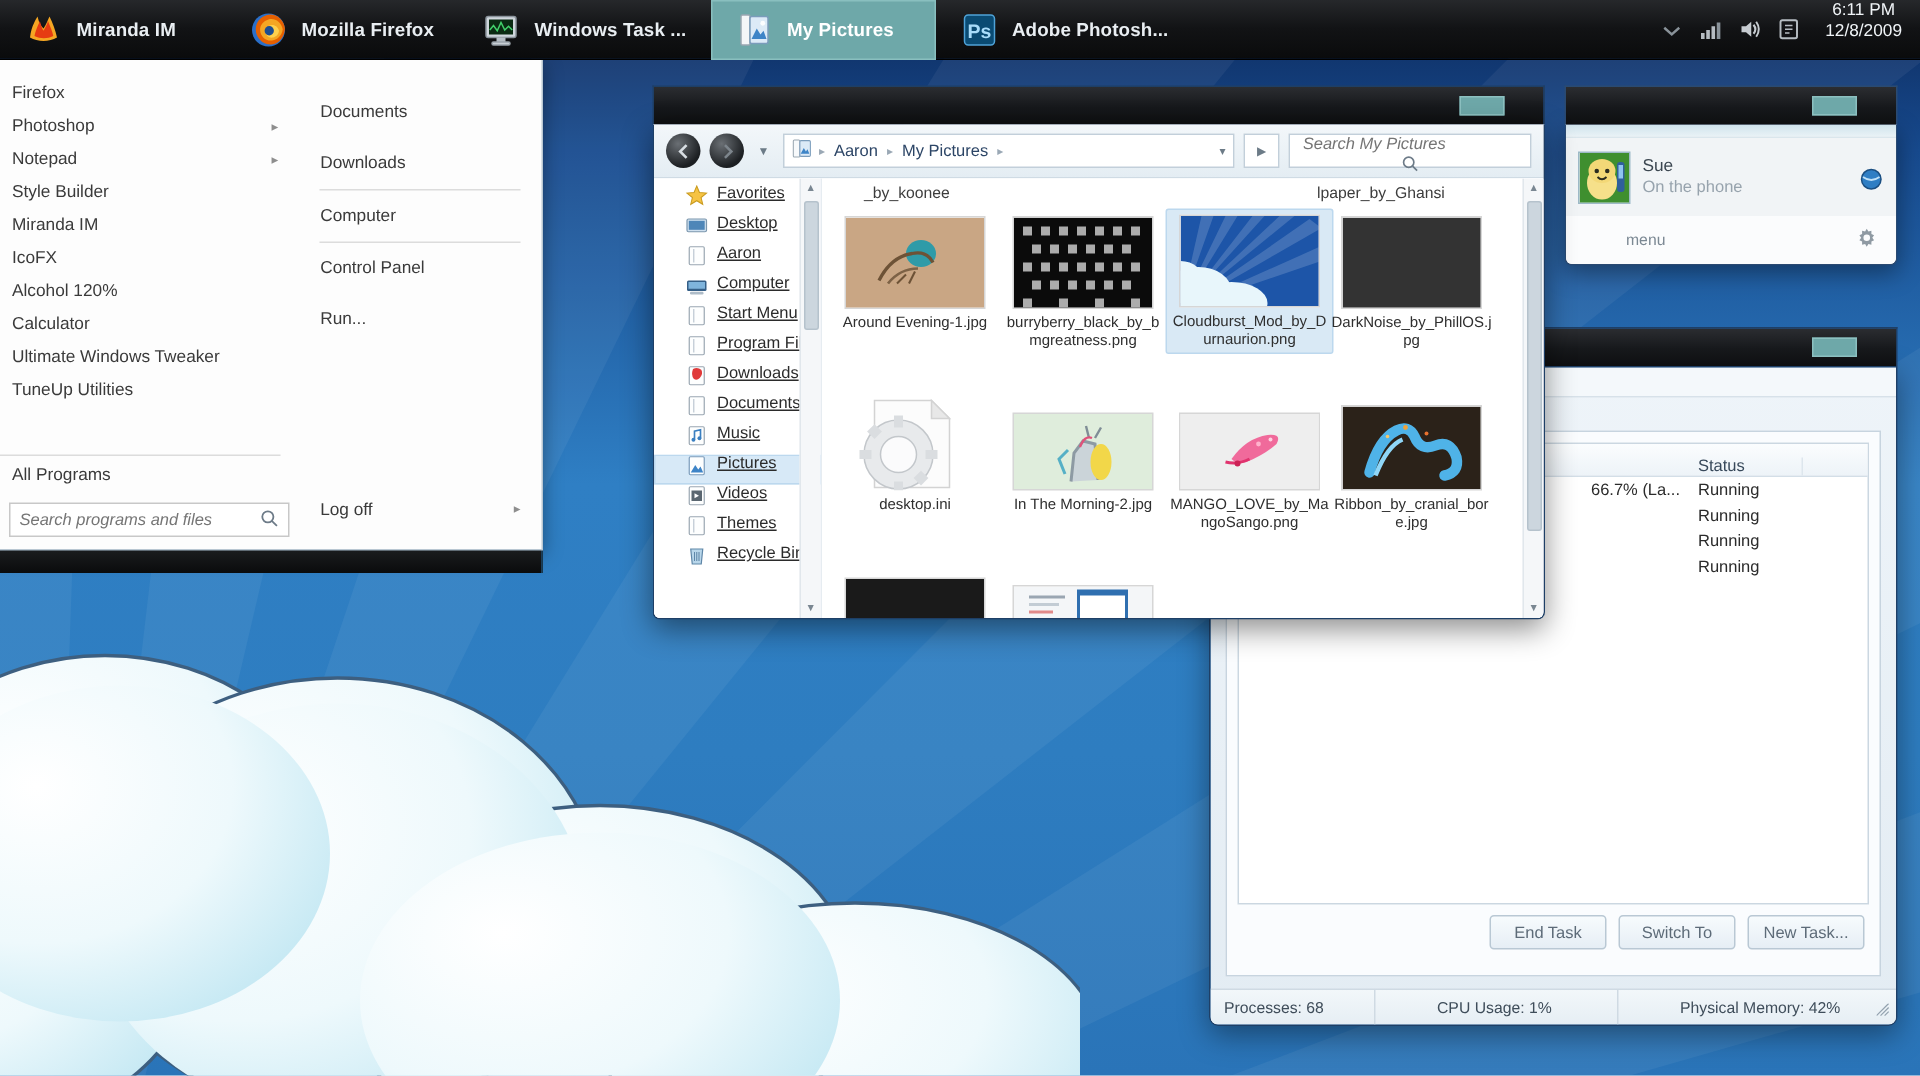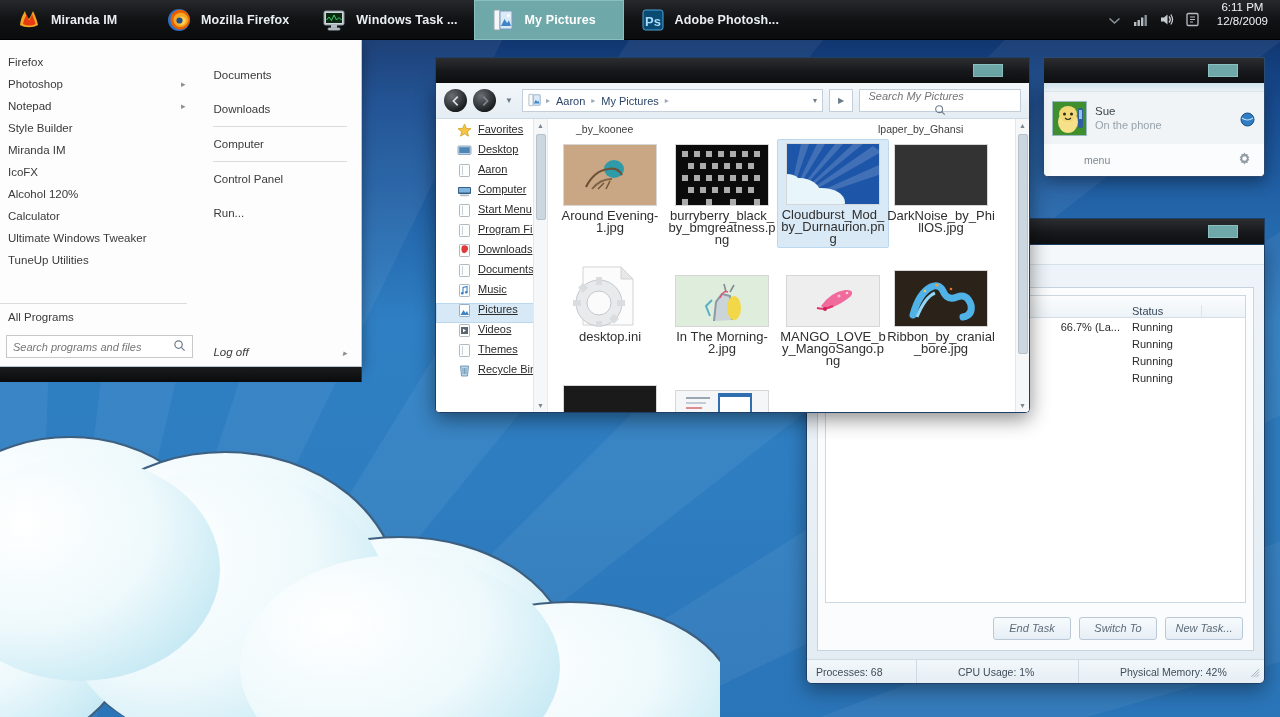--- a/index.html
+++ b/index.html
@@ -61,21 +61,21 @@
   #sm-allprog { position: absolute; left: 0; right: 0; bottom: 38px; height: 22px; display: flex; align-items: center; padding-left: 8px; }
   #sm-search {
     position: absolute; left: 6px; bottom: 8px; width: 187px; height: 23px;
     border: 1px solid #c8c8c8; background: #fff;
     display: flex; align-items: center; padding: 0 6px;
   }
   #sm-search input {
     border: 0; outline: 0; flex: 1; font-size: 11px; font-style: italic;
     color: #8b8b8b; font-family: "Liberation Sans", sans-serif; background: transparent;
   }
-  #sm-logoff { position: absolute; left: 0; right: 0; bottom: 8px; height: 24px; display: flex; align-items: flex-end; padding-left: 14px; font-style: italic; }
+  #sm-logoff { position: absolute; left: 0; right: 0; bottom: 8px; height: 24px; display: flex; align-items: flex-start; padding-left: 14px; }
   #sm-bottombar {
     position: absolute; left: 0; top: 367px; width: 362px; height: 15px;
     background: linear-gradient(180deg,#1a1c1e,#0a0b0c); z-index: 55;
     border-right: 1px solid #18384f;
   }
 
   
   .win-titlebar {
     height: 26px; background: linear-gradient(180deg,#2b2d31 0%,#16181b 55%,#0e0f11 100%);
     display: flex; align-items: center; justify-content: flex-end; padding-right: 26px;
@@ -143,21 +143,21 @@
   .tiles { position: absolute; top: 18px; left: 0; right: 0; }
   .tile {
     position: absolute; width: 112px; text-align: center; padding: 3px 2px 2px;
   }
   .tile.sel { background: #d9e9f5; border: 1px solid #bcd8ee; border-radius: 2px; }
   .thumb {
     width: 94px; height: 62px; margin: 0 auto 4px;
     border: 1px solid #d6d6d6; background: #fff; position: relative; overflow: hidden;
   }
   .thumb.noborder { border: 0; }
-  .tile-label { font-size: 13px; line-height: 12px; color: #2f2f2f; word-wrap: break-word; }
+  .tile-label { font-size: 10px; line-height: 12px; color: #2f2f2f; word-wrap: break-word; }
 
   
   #taskmgr {
     position: absolute; left: 806px; top: 218px; width: 459px; height: 466px;
     z-index: 30; border: 1px solid #1e3f66;
     background: linear-gradient(180deg,#eef4f9,#e3ecf3);
     box-shadow: 0 6px 20px rgba(0,0,0,.4);
     border-radius: 0 0 6px 6px; overflow: hidden;
     display: flex; flex-direction: column;
   }
@@ -174,21 +174,21 @@
   #tm-panel {
     flex: 1; margin: 0 10px 8px 10px; background: #fafcfe;
     border: 1px solid #c7d4df; display: flex; flex-direction: column; min-height: 0;
   }
   #tm-grid { flex: 1; margin: 7px; border: 1px solid #cbd7e1; background: #fff; display: flex; flex-direction: column; min-height: 0; }
   #tm-header { height: 22px; display: flex; background: linear-gradient(180deg,#fbfdfe,#edf3f8); border-bottom: 1px solid #d3dee7; align-items: flex-end; }
   .th { font-size: 11px; color: #37485a; display: flex; align-items: center; padding: 0 6px; border-right: 1px solid #dde6ed; }
   .tm-rows { flex: 1; overflow: hidden; }
   .tm-row { height: 17px; display: flex; font-size: 11px; color: #2b2b2b; }
   .td { padding: 0 6px; display: flex; align-items: center; }
-  #tm-buttons { height: 40px; display: flex; align-items: center; justify-content: flex-end; gap: 8px; padding: 0 10px 4px 0; font-style: italic; }
+  #tm-buttons { height: 40px; display: flex; align-items: flex-start; justify-content: flex-end; gap: 8px; padding: 0 10px 4px 0; }
   .tm-btn {
     min-width: 78px; height: 23px; font-size: 11px; color: #5d6b78;
     background: linear-gradient(180deg,#f7fbfd,#e6eef5);
     border: 1px solid #b9c8d4; border-radius: 3px;
     display: flex; align-items: center; justify-content: center; padding: 0 9px;
   }
   #tm-status {
     height: 24px; flex: 0 0 24px; display: flex; align-items: center;
     border-top: 1px solid #cfdae3; background: linear-gradient(180deg,#f2f7fa,#e6eef4);
     font-size: 10.5px; color: #3f4d5a; position: relative; gap: 32px;

